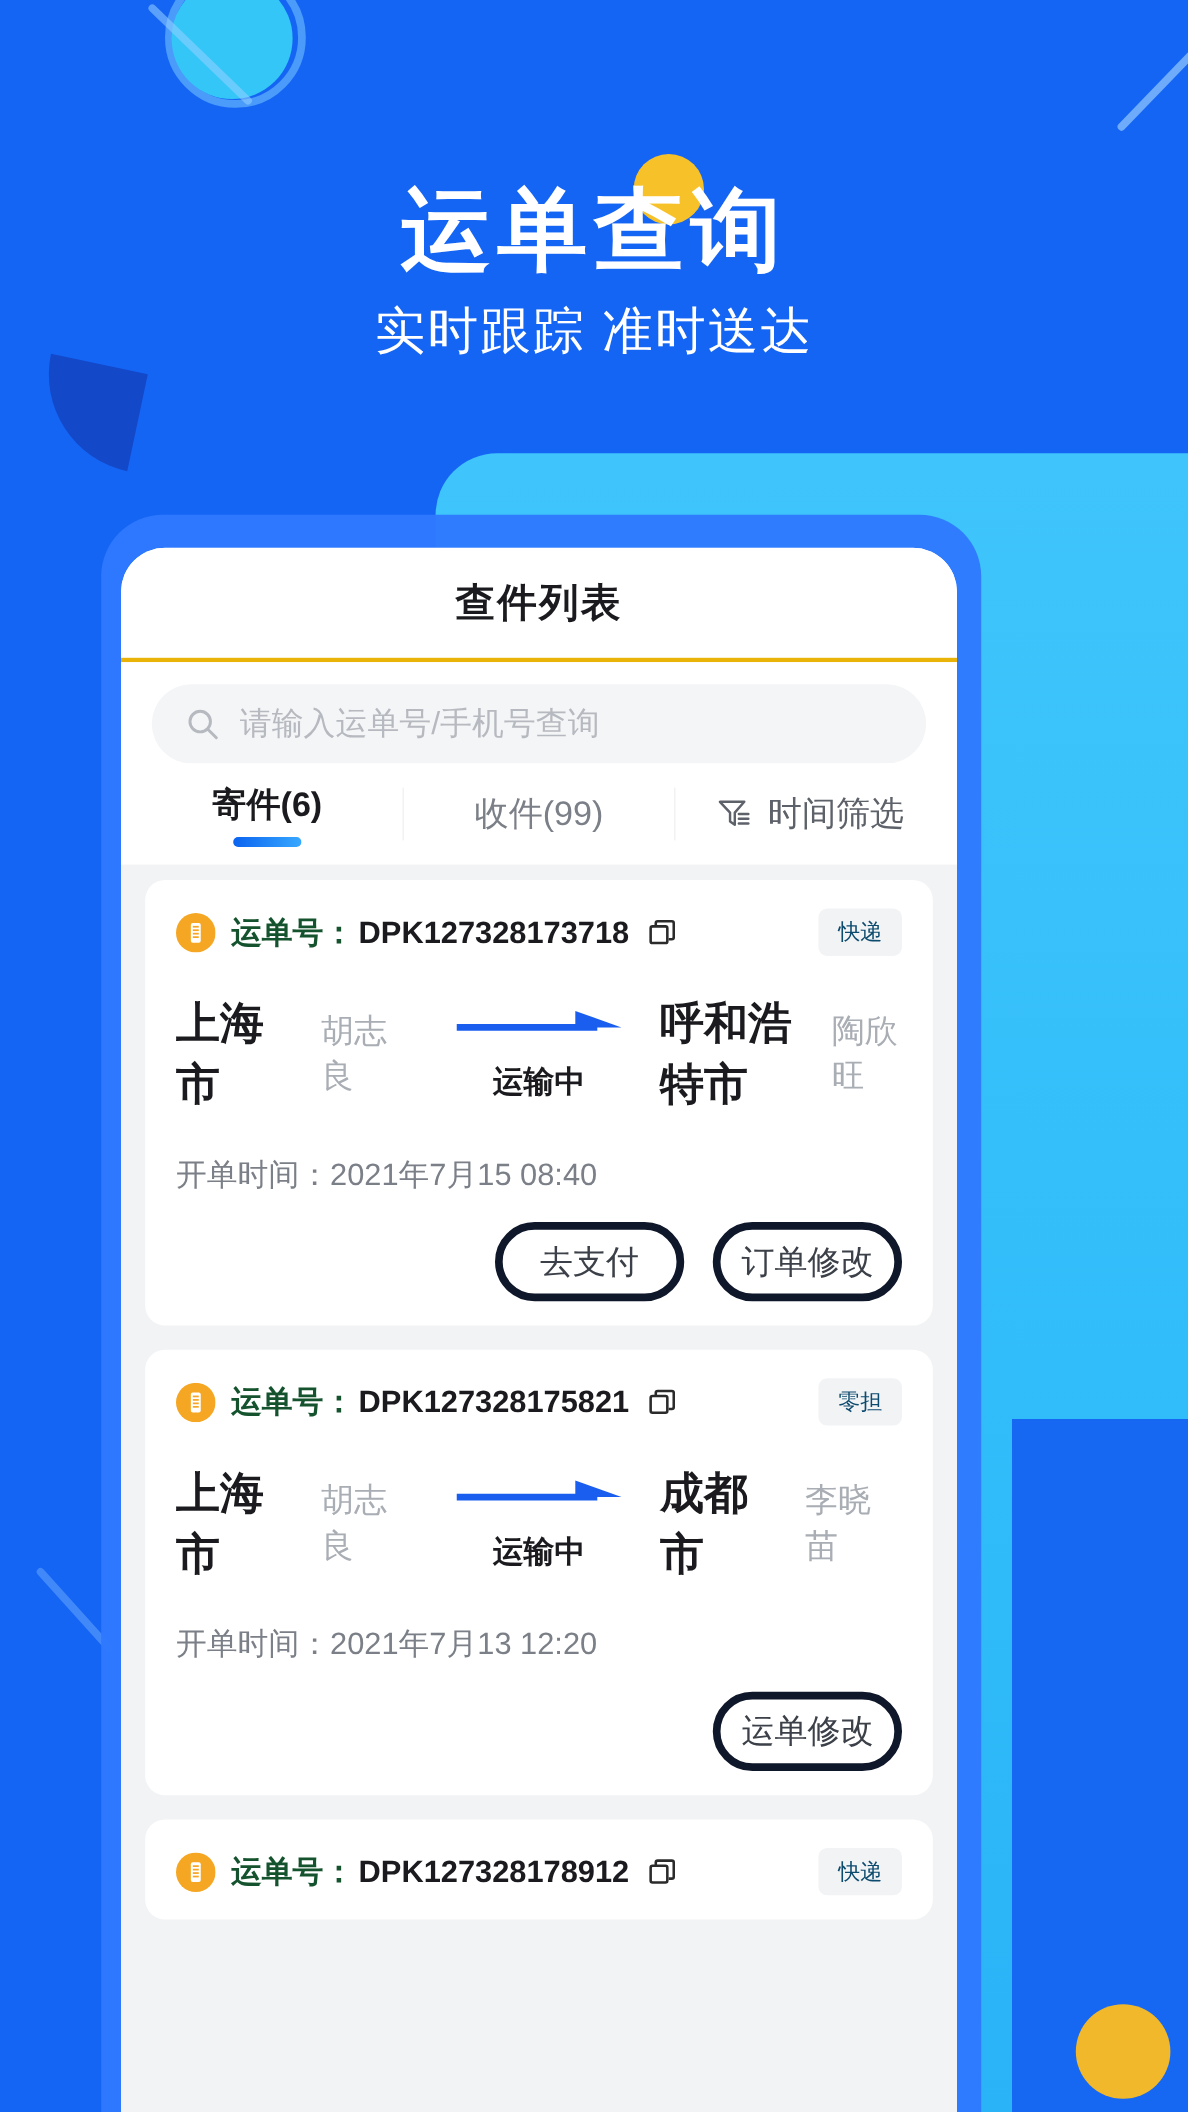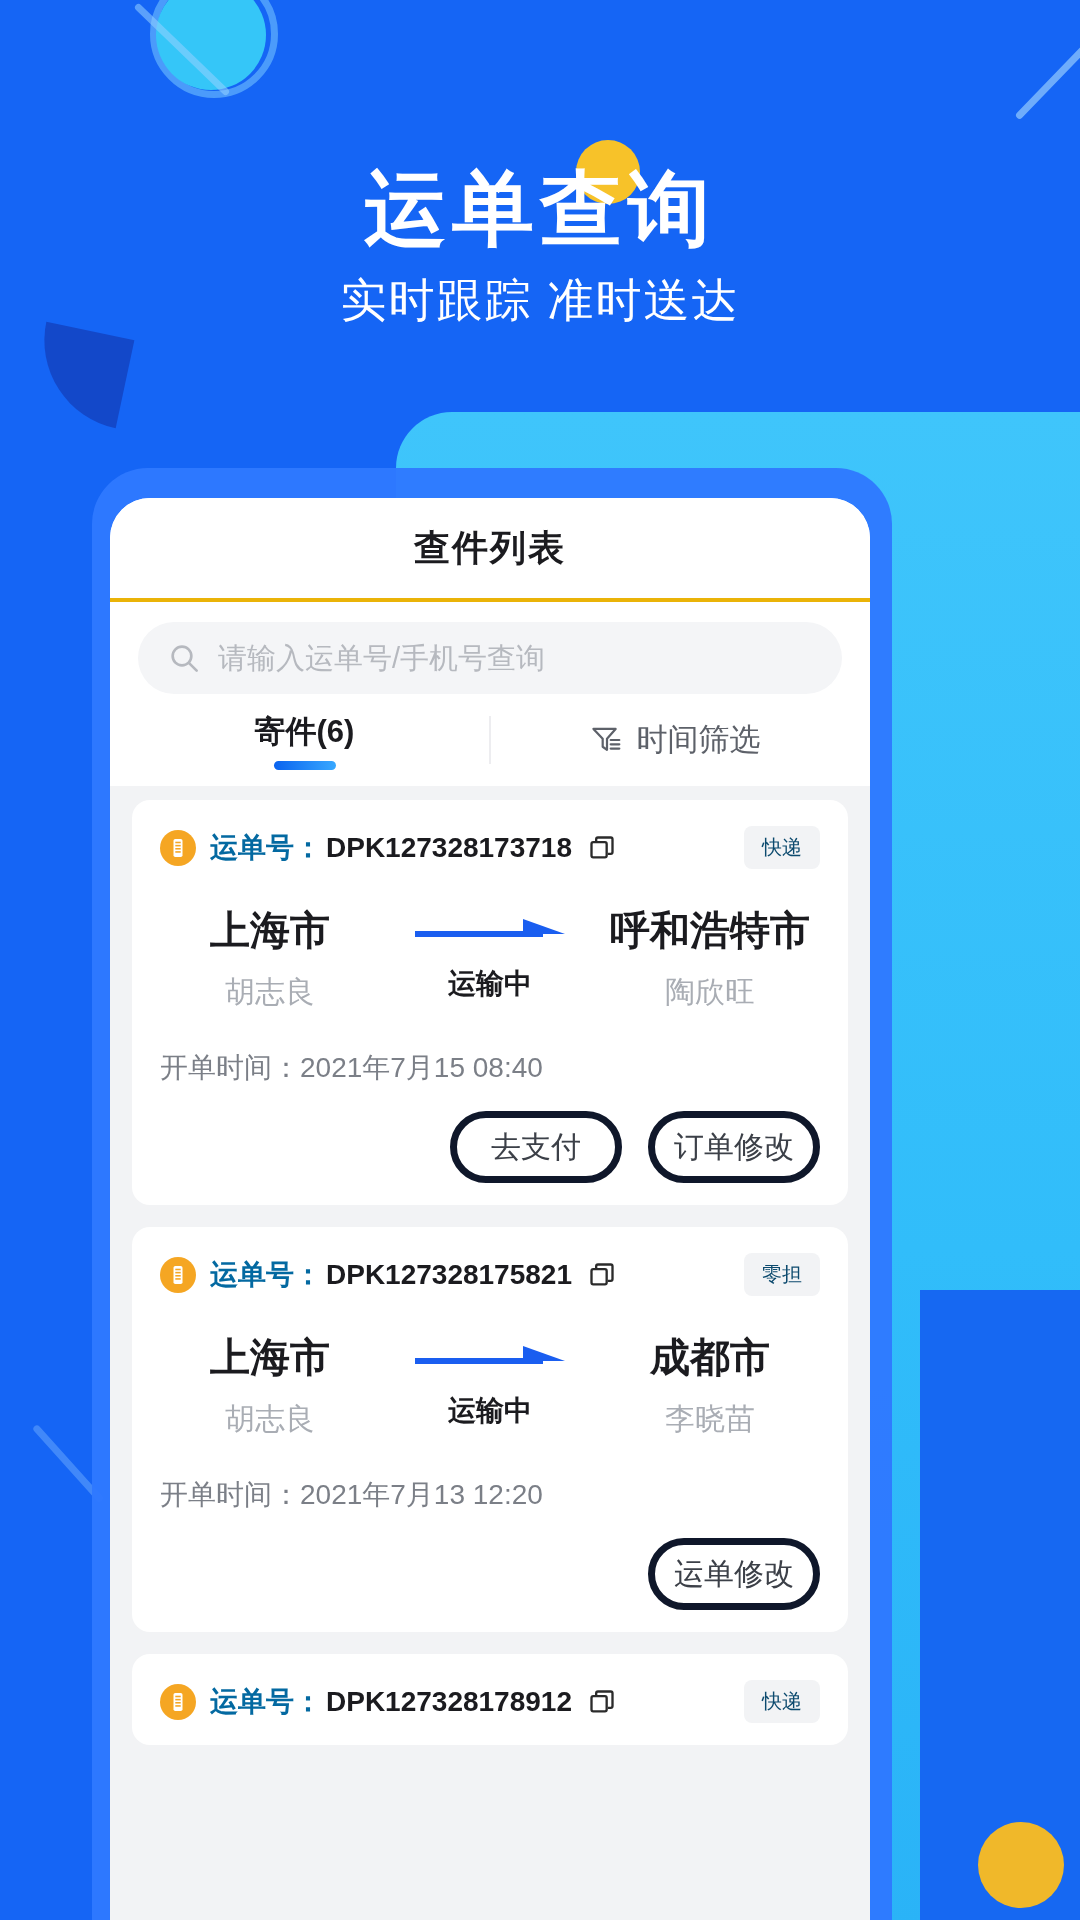--- a/index.html
+++ b/index.html
@@ -202,40 +202,40 @@
     padding:26px 28px 22px 28px;
     position:relative;
   }
 
   .card-top {
     display:flex; align-items:center;
   }
   .doc-icon {
     width:36px; height:36px; flex:none; margin-right:14px;
   }
-  .wb-label { font-size:28px; color:#0369a1; font-weight:bold; }
+  .wb-label { font-size:28px; color:#14532d; font-weight:bold; }
   .wb-no { font-size:28px; color:#1b1b1f; font-weight:bold; margin-left:4px; }
   .copy-icon { width:28px; height:28px; margin-left:16px; flex:none; }
   .type-badge {
     margin-left:auto;
     background:#f2f3f5;
     color:#0c4a6e;
     font-size:20px;
     padding:8px 18px;
     border-radius:8px;
   }
 
   
   .route {
     display:flex; align-items:flex-start;
     margin-top:34px;
   }
   .route-end {
     flex:1;
-    display:flex; flex-direction:column; align-items:center; gap:14px;
+    display:flex; flex-direction:row; align-items:center; gap:14px;
   }
   .city { font-size:40px; font-weight:bold; color:#1b1b1f; }
   .person { font-size:30px; color:#a9adb4; }
   .route-mid {
     flex:1;
     display:flex; flex-direction:column; align-items:center; gap:22px;
     padding-top:14px;
   }
   .arrow-svg { width:150px; height:26px; }
   .status { font-size:28px; color:#1b1b1f; font-weight:bold; }
@@ -298,20 +298,23 @@
         <input class="search-input" type="text" placeholder="请输入运单号/手机号查询" style="">
       </div>
     </div>
 
     <div class="tabs">
       <div class="tab active">
         <span class="tab-label">寄件(6)</span>
         <span class="tab-underline"></span>
       </div>
       <div class="tab-divider"></div>
+      <div class="tab">
+        <span class="tab-label">收件(99)</span>
+      </div>
       <div class="tab-divider"></div>
       <div class="filter-tab">
         <svg class="filter-icon" viewBox="0 0 26 24" fill="none" stroke="#5d6169" stroke-width="1.8" stroke-linejoin="round" stroke-linecap="round">
           <path d="M2 3 H20 L13 11 V20 L9.5 17.5 V11 Z"></path>
           <line x1="16" y1="12" x2="23" y2="12"></line>
           <line x1="16" y1="15.5" x2="23" y2="15.5"></line>
           <line x1="16" y1="19" x2="23" y2="19"></line>
         </svg>
         <span class="filter-label">时间筛选</span>
       </div>

